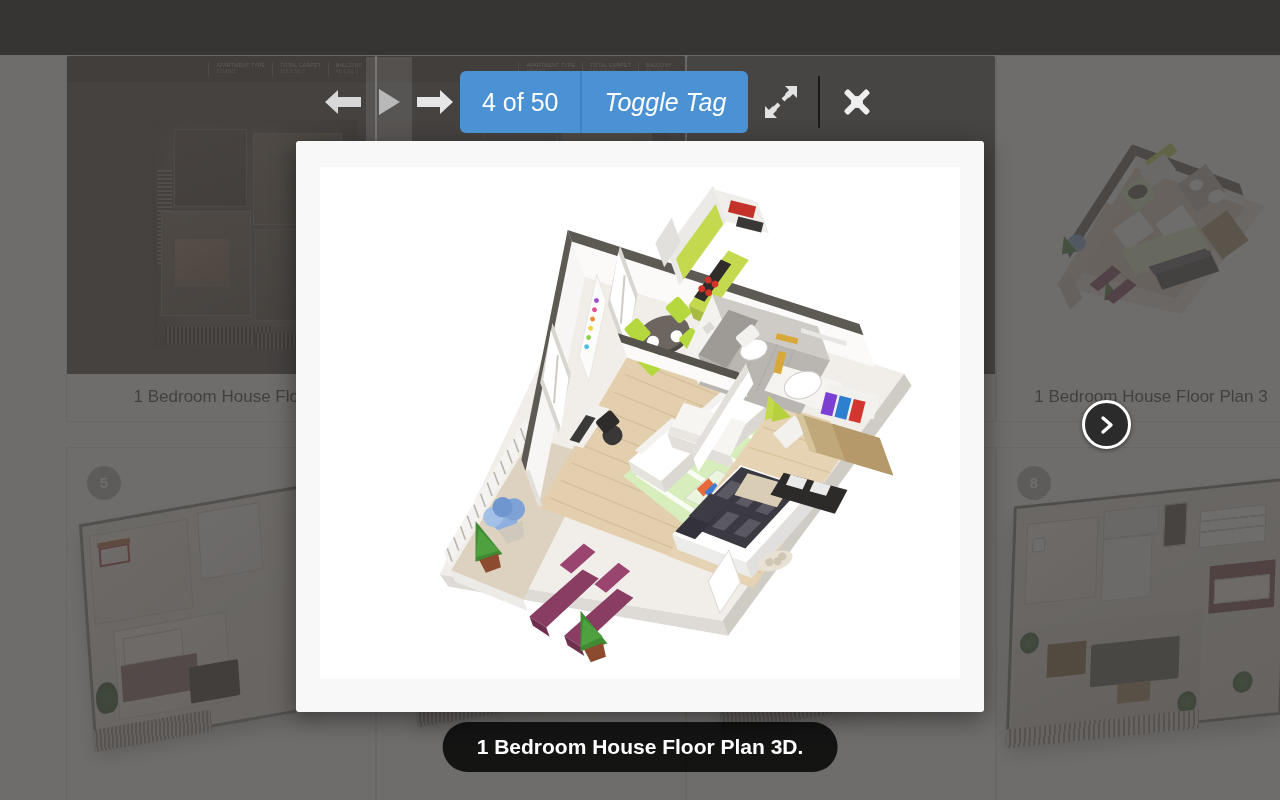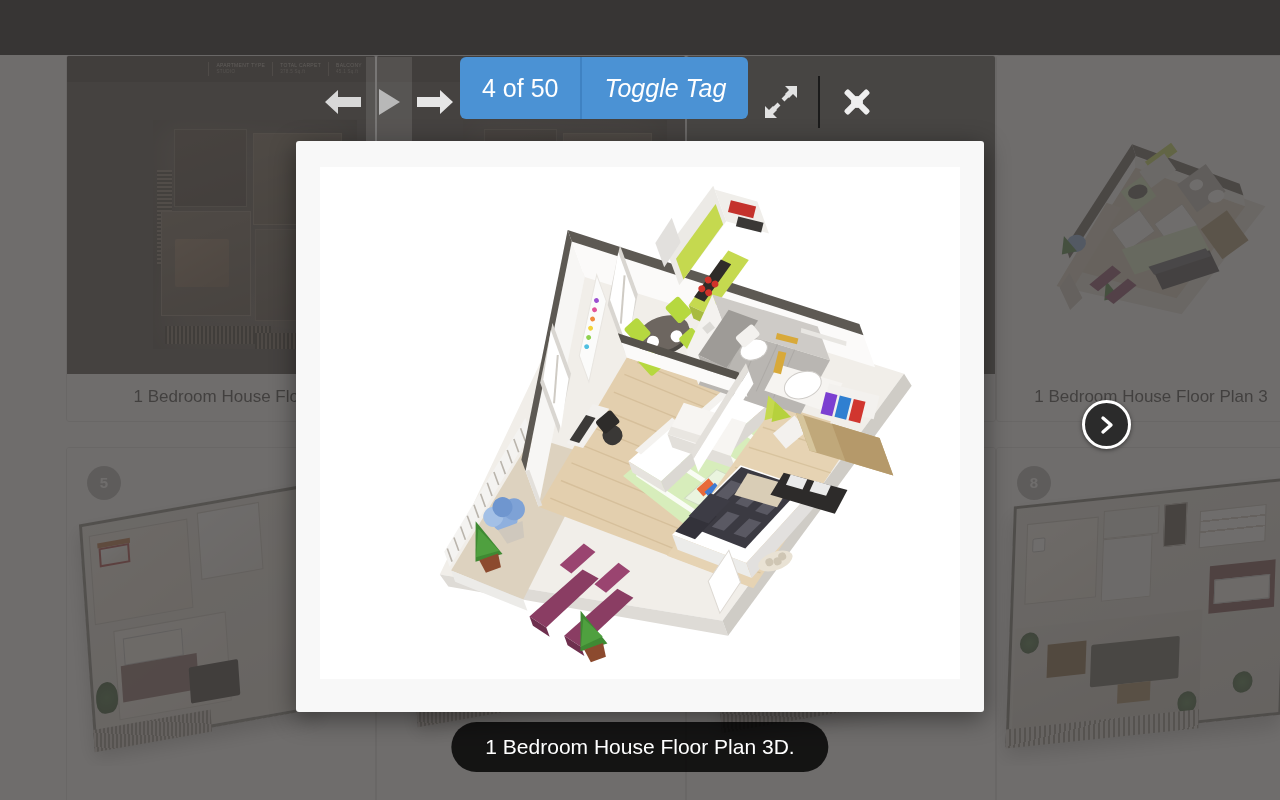--- a/index.html
+++ b/index.html
@@ -146,21 +146,21 @@
 
   
   .lb-toolbar {
     position: absolute; left: 320px; top: 57px;
     width: 560px; height: 90px;
     z-index: 40;
     display: flex; align-items: center;
   }
   .tb-left {
     position: absolute; left: 0; top: 0; height: 90px;
-    display: flex; align-items: flex-start; gap: 0;
+    display: flex; align-items: center; gap: 0;
   }
   .tb-btn {
     width: 46px; height: 90px;
     display: flex; align-items: center; justify-content: center;
     cursor: pointer;
     background: transparent;
     border: none;
   }
   .tb-btn.playbg { background: rgba(255,255,255,0.10); }
   .tb-btn svg { display:block; }
@@ -202,21 +202,21 @@
     background: #ffffff;
     overflow: hidden;
   }
   .modal-inner svg { width:100%; height:100%; display:block; }
 
   .caption-pill {
     position: absolute; left: 50%; transform: translateX(-50%);
     top: 722px;
     background: rgba(0,0,0,0.82);
     color: #ffffff;
-    font-size: 21px; font-weight: normal;
+    font-size: 21px; font-weight: bold;
     padding: 13px 34px;
     border-radius: 26px;
     white-space: nowrap;
     z-index: 50;
   }
 
   
   .next-arrow {
     position: absolute; left: 1082px; top: 400px;
     width: 49px; height: 49px; border-radius: 50%;

